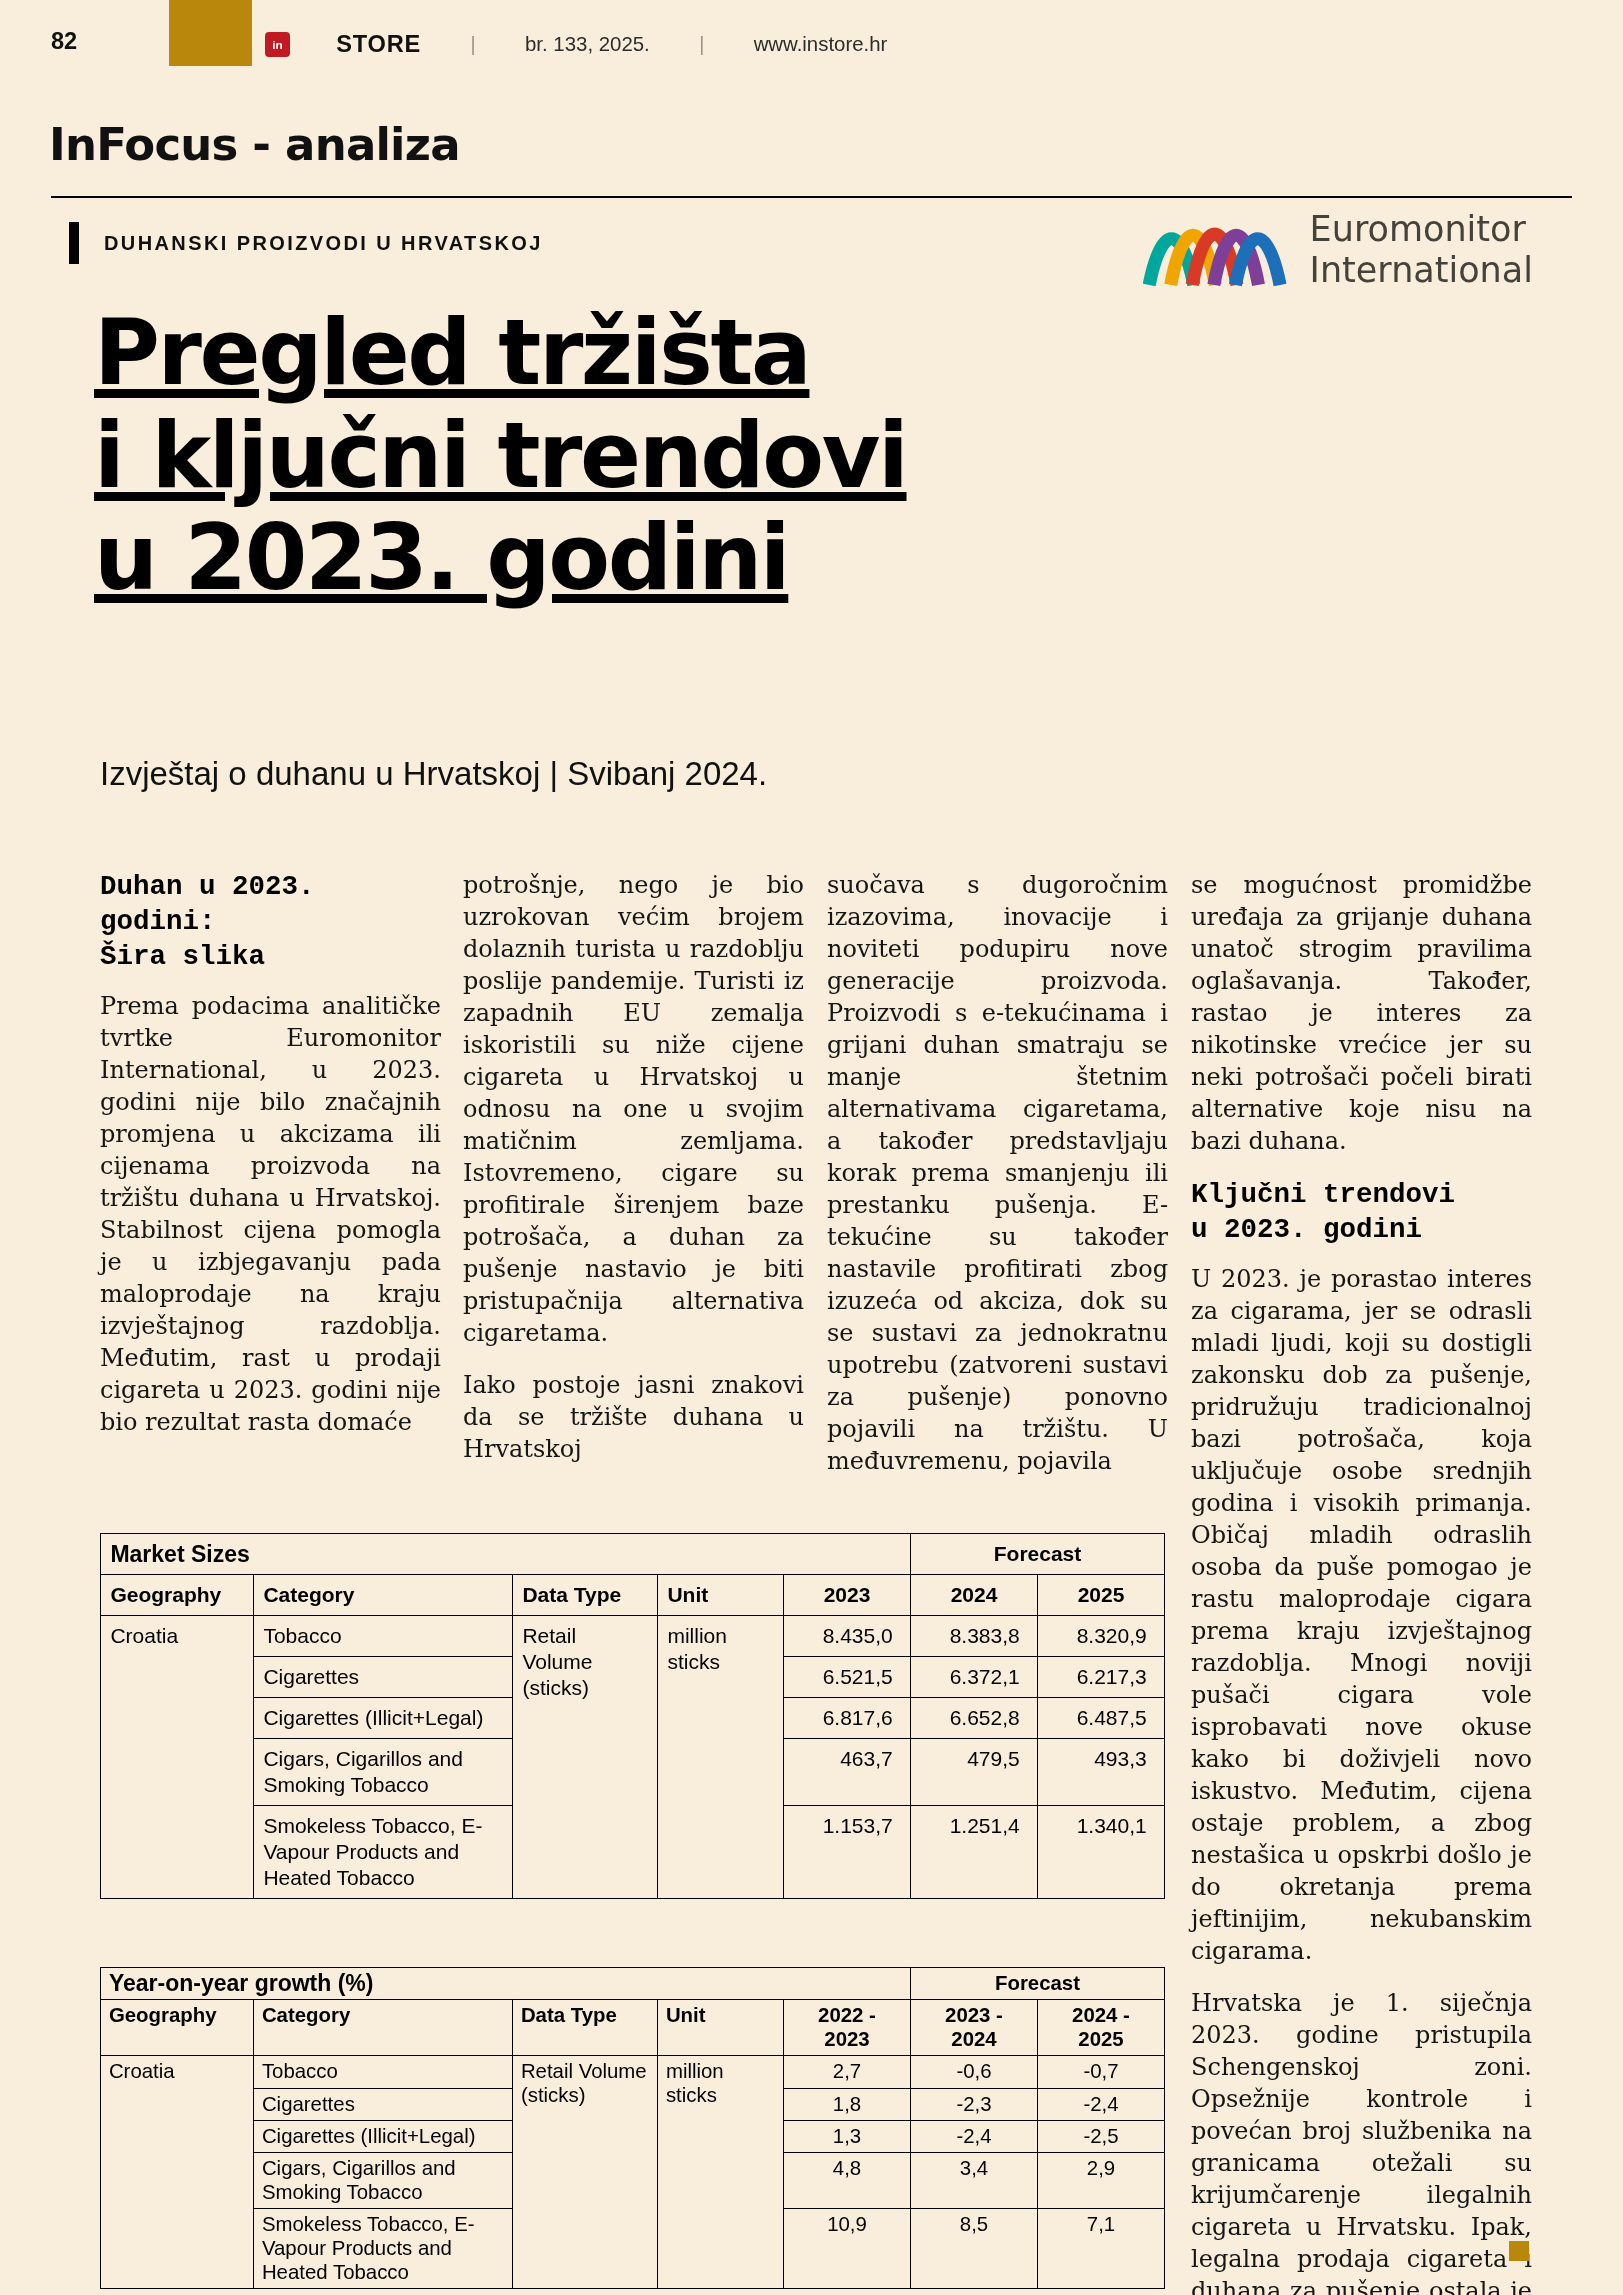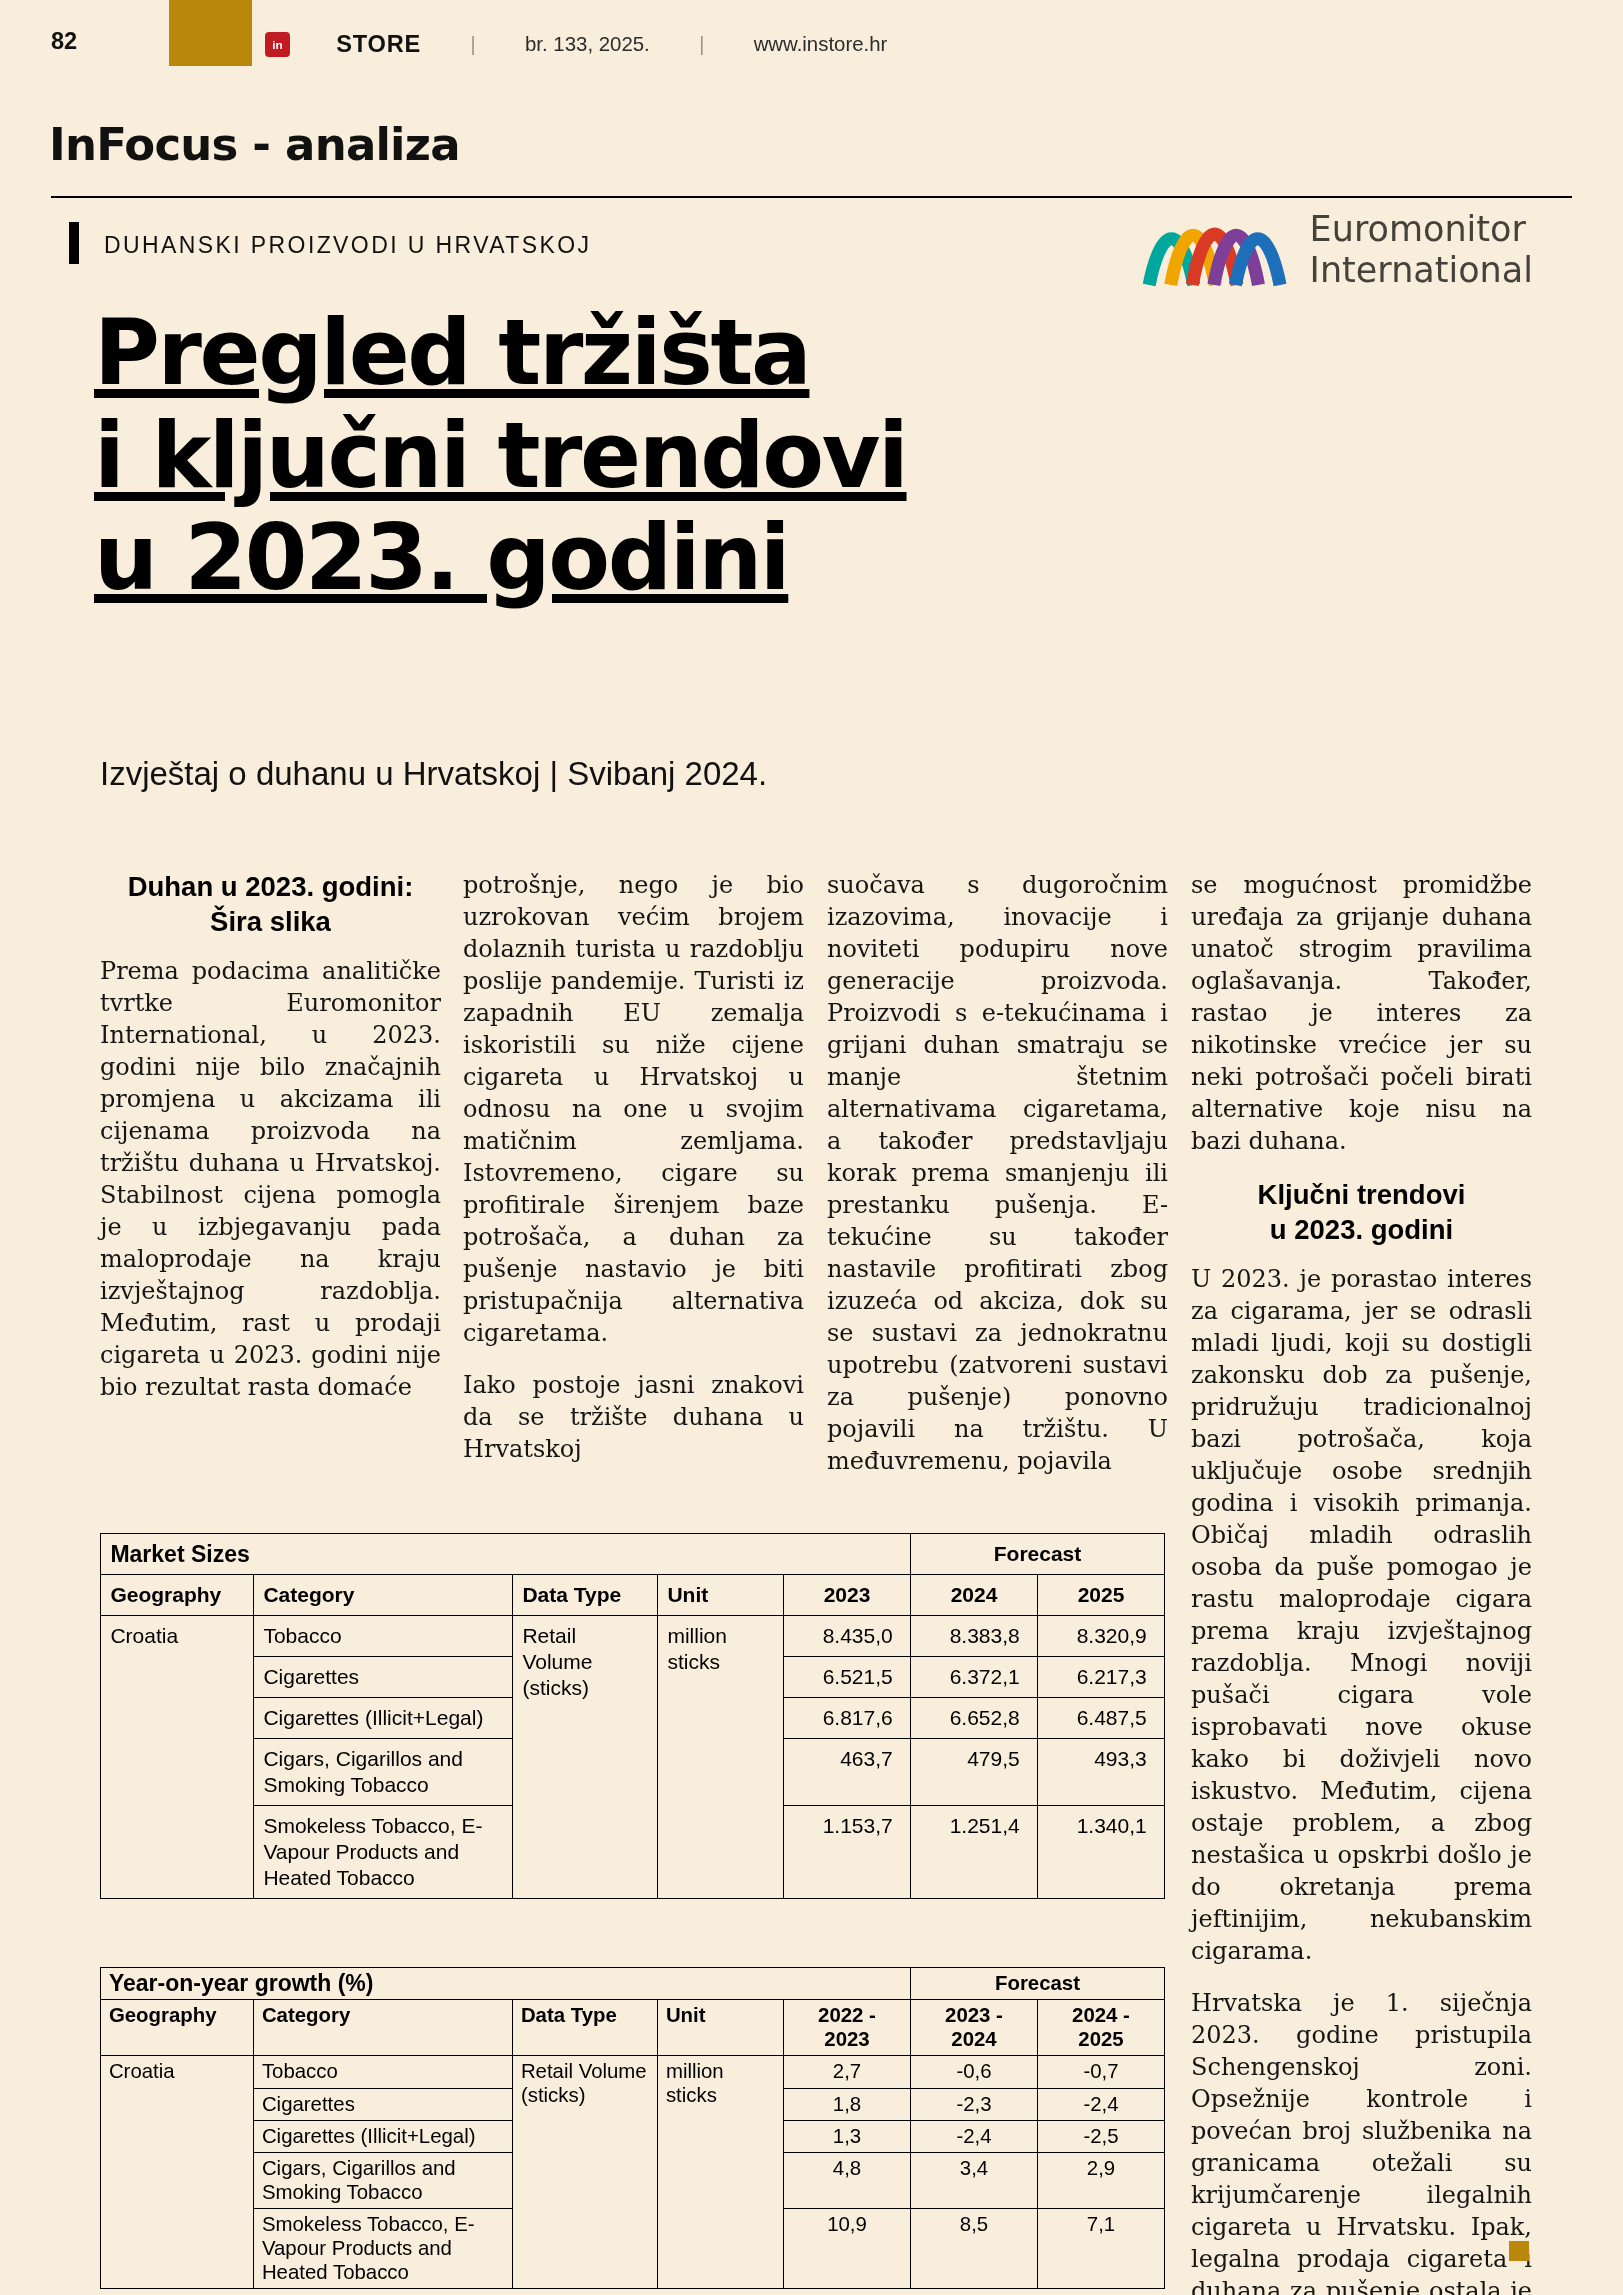--- a/index.html
+++ b/index.html
@@ -30,21 +30,21 @@
   .section-title { position: absolute; left: 49px; top: 118px; font-size: 45px; font-weight: bold; letter-spacing: -0.8px; font-family: "DejaVu Sans", sans-serif; }
 
   .author-block { position: absolute; right: 51px; top: 102px; text-align: right; line-height: 29px; }
   .author-name { font-size: 23.6px; font-weight: bold; }
   .author-role, .author-org { font-size: 22px; }
 
   .rule { position: absolute; left: 51px; top: 196px; width: 1521px; height: 2.4px; background: #000; }
 
   
   .kicker-bar { position: absolute; left: 69px; top: 222px; width: 10.2px; height: 42px; background: #000; }
-  .kicker { position: absolute; left: 104px; top: 232px; font-size: 23px; letter-spacing: 2.4px; }
+  .kicker { position: absolute; left: 104px; top: 232px; font-size: 20px; letter-spacing: 2.4px; font-weight: bold; }
 
   .em-logo { position: absolute; left: 1143px; top: 207px; display: flex; align-items: center; }
   .em-arcs svg { width: 154px; height: 85px; display: block; }
   .em-text { margin-left: 12.6px; font-family: "DejaVu Sans", sans-serif; font-size: 35px; line-height: 41px; color: #45423c; }
 
   .article-title {
     position: absolute; left: 94px; top: 302px;
     font-family: "DejaVu Sans", sans-serif; font-weight: bold;
     font-size: 90px; line-height: 1.14; letter-spacing: -2.4px;
     white-space: pre-line; color: #000; text-decoration: underline;
@@ -53,23 +53,23 @@
 
   
   .col {
     position: absolute; top: 869px; width: 341px;
     font-family: "DejaVu Serif", serif; font-size: 24px; line-height: 32px;
     text-align: justify; color: #151515;
   }
   .col p { margin: 0 0 20.4px 0; }
   .col1 { left: 100px; }  .col2 { left: 463px; }  .col3 { left: 827px; }  .col4 { left: 1191px; }
   .col-heading {
-    font-family: Liberation Sans, sans-serif; font-weight: bold;
+    font-family: Liberation Mono, monospace; font-weight: bold;
     font-size: 27.5px; line-height: 35px; white-space: pre-line;
-    margin: 0 0 15.7px 0; text-align: center; color: #000;
+    margin: 0 0 15.7px 0; text-align: left; color: #000;
   }
   .col-heading.mid { margin-top: 7.9px; }
 
   
   .data-table {
     position: absolute; left: 100px; width: 1065px;
     border-collapse: collapse; table-layout: fixed;
     font-family: "Liberation Sans", sans-serif; color: #000;
     background: transparent;
   }

